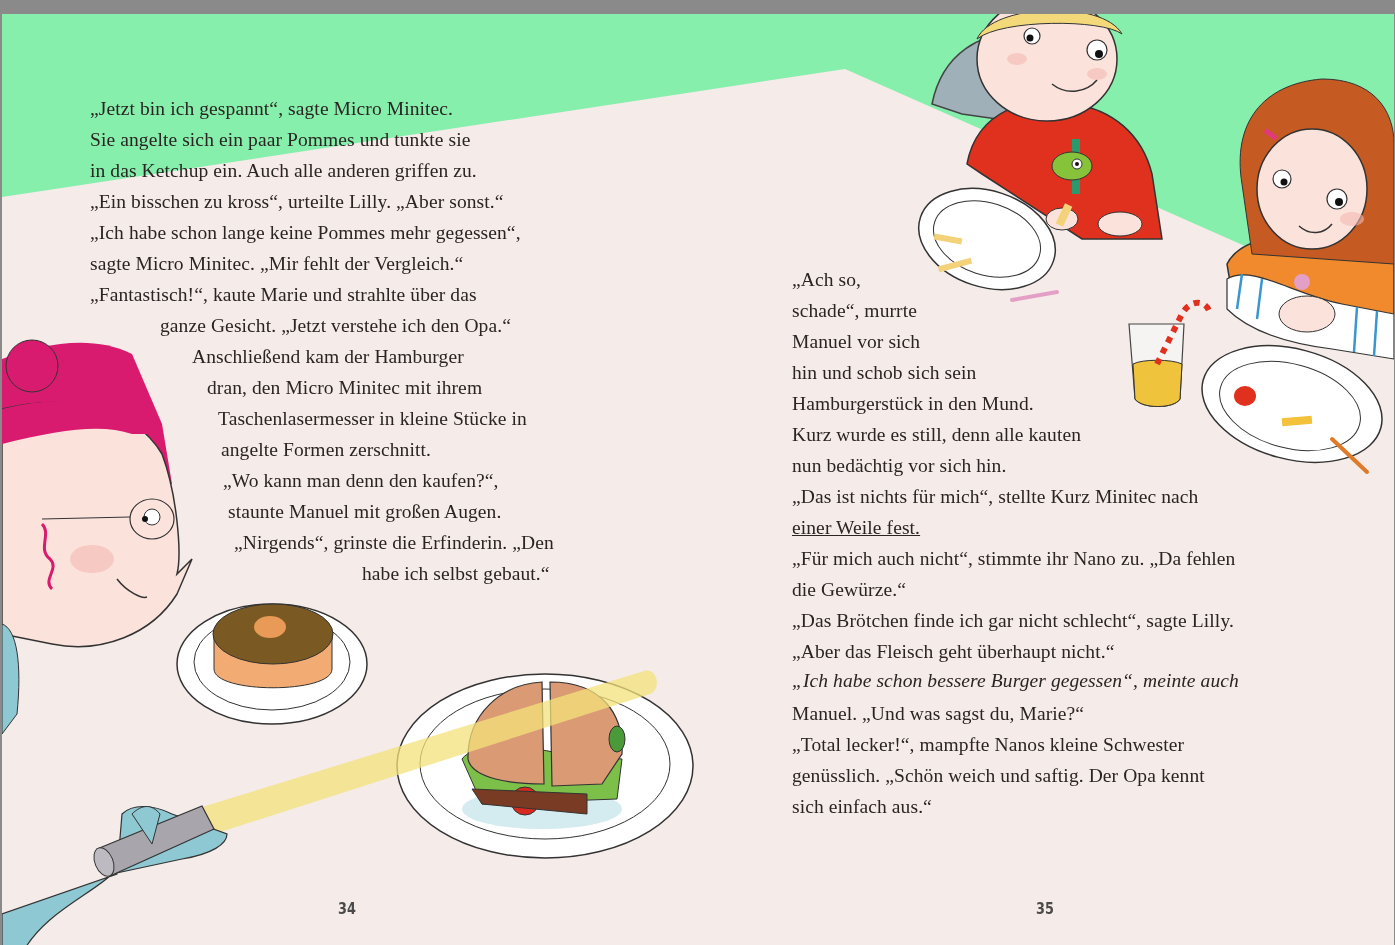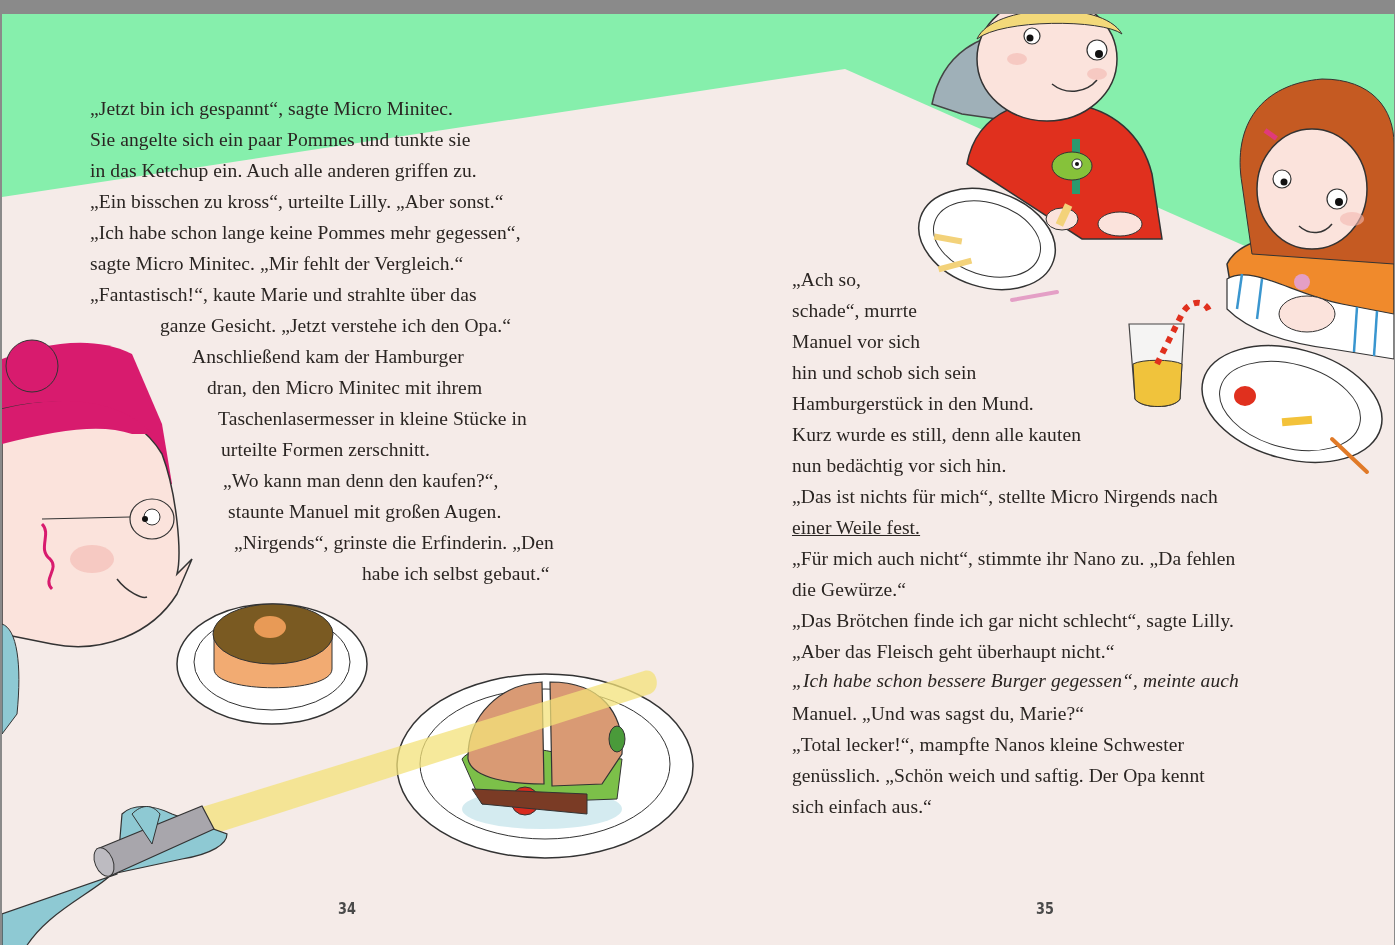--- a/index.html
+++ b/index.html
@@ -164,37 +164,37 @@
     <div class="line" style="left:88px; top:110px;">Sie angelte sich ein paar Pommes und tunkte sie</div>
     <div class="line" style="left:88px; top:141px;">in das Ketchup ein. Auch alle anderen griffen zu.</div>
     <div class="line" style="left:88px; top:172px;">„Ein bisschen zu kross“, urteilte Lilly. „Aber sonst.“</div>
     <div class="line" style="left:88px; top:203px;">„Ich habe schon lange keine Pommes mehr gegessen“,</div>
     <div class="line" style="left:88px; top:234px;">sagte Micro Minitec. „Mir fehlt der Vergleich.“</div>
     <div class="line" style="left:88px; top:265px;">„Fantastisch!“, kaute Marie und strahlte über das</div>
     <div class="line" style="left:158px; top:296px;">ganze Gesicht. „Jetzt verstehe ich den Opa.“</div>
     <div class="line" style="left:190px; top:327px;">Anschließend kam der Hamburger</div>
     <div class="line" style="left:205px; top:358px;text-align:center;">dran, den Micro Minitec mit ihrem</div>
     <div class="line" style="left:216px; top:389px;">Taschenlasermesser in kleine Stücke in</div>
-    <div class="line" style="left:219px; top:420px;">urteilte Formen zerschnitt.</div>
+    <div class="line" style="left:219px; top:420px;">angelte Formen zerschnitt.</div>
     <div class="line" style="left:221px; top:451px;">„Wo kann man denn den kaufen?“,</div>
     <div class="line" style="left:226px; top:482px;">staunte Manuel mit großen Augen.</div>
     <div class="line" style="left:232px; top:513px;">„Nirgends“, grinste die Erfinderin. „Den</div>
     <div class="line" style="left:360px; top:544px;font-family:Liberation Serif, serif;">habe ich selbst gebaut.“</div>
     <div class="page-number" style="left:336px; top:885px;">34</div>
   </div>
 
   <div>
     <div class="line" style="left:790px; top:250px;">„Ach so,</div>
     <div class="line" style="left:790px; top:281px;">schade“, murrte</div>
     <div class="line" style="left:790px; top:312px;">Manuel vor sich</div>
     <div class="line" style="left:790px; top:343px;">hin und schob sich sein</div>
     <div class="line" style="left:790px; top:374px;">Hamburgerstück in den Mund.</div>
     <div class="line" style="left:790px; top:405px;">Kurz wurde es still, denn alle kauten</div>
     <div class="line" style="left:790px; top:436px;">nun bedächtig vor sich hin.</div>
-    <div class="line" style="left:790px; top:467px;">„Das ist nichts für mich“, stellte Micro Nirgends nach</div>
+    <div class="line" style="left:790px; top:467px;">„Das ist nichts für mich“, stellte Kurz Minitec nach</div>
     <div class="line" style="left:790px; top:498px;text-decoration:underline;">einer Weile fest.</div>
     <div class="line" style="left:790px; top:529px;">„Für mich auch nicht“, stimmte ihr Nano zu. „Da fehlen</div>
     <div class="line" style="left:790px; top:560px;">die Gewürze.“</div>
     <div class="line" style="left:790px; top:591px;">„Das Brötchen finde ich gar nicht schlecht“, sagte Lilly.</div>
     <div class="line" style="left:790px; top:622px;">„Aber das Fleisch geht überhaupt nicht.“</div>
     <div class="line" style="left:790px; top:651px;font-style:italic;">„Ich habe schon bessere Burger gegessen“, meinte auch</div>
     <div class="line" style="left:790px; top:684px;">Manuel. „Und was sagst du, Marie?“</div>
     <div class="line" style="left:790px; top:715px;">„Total lecker!“, mampfte Nanos kleine Schwester</div>
     <div class="line" style="left:790px; top:746px;">genüsslich. „Schön weich und saftig. Der Opa kennt</div>
     <div class="line" style="left:790px; top:777px;">sich einfach aus.“</div>

